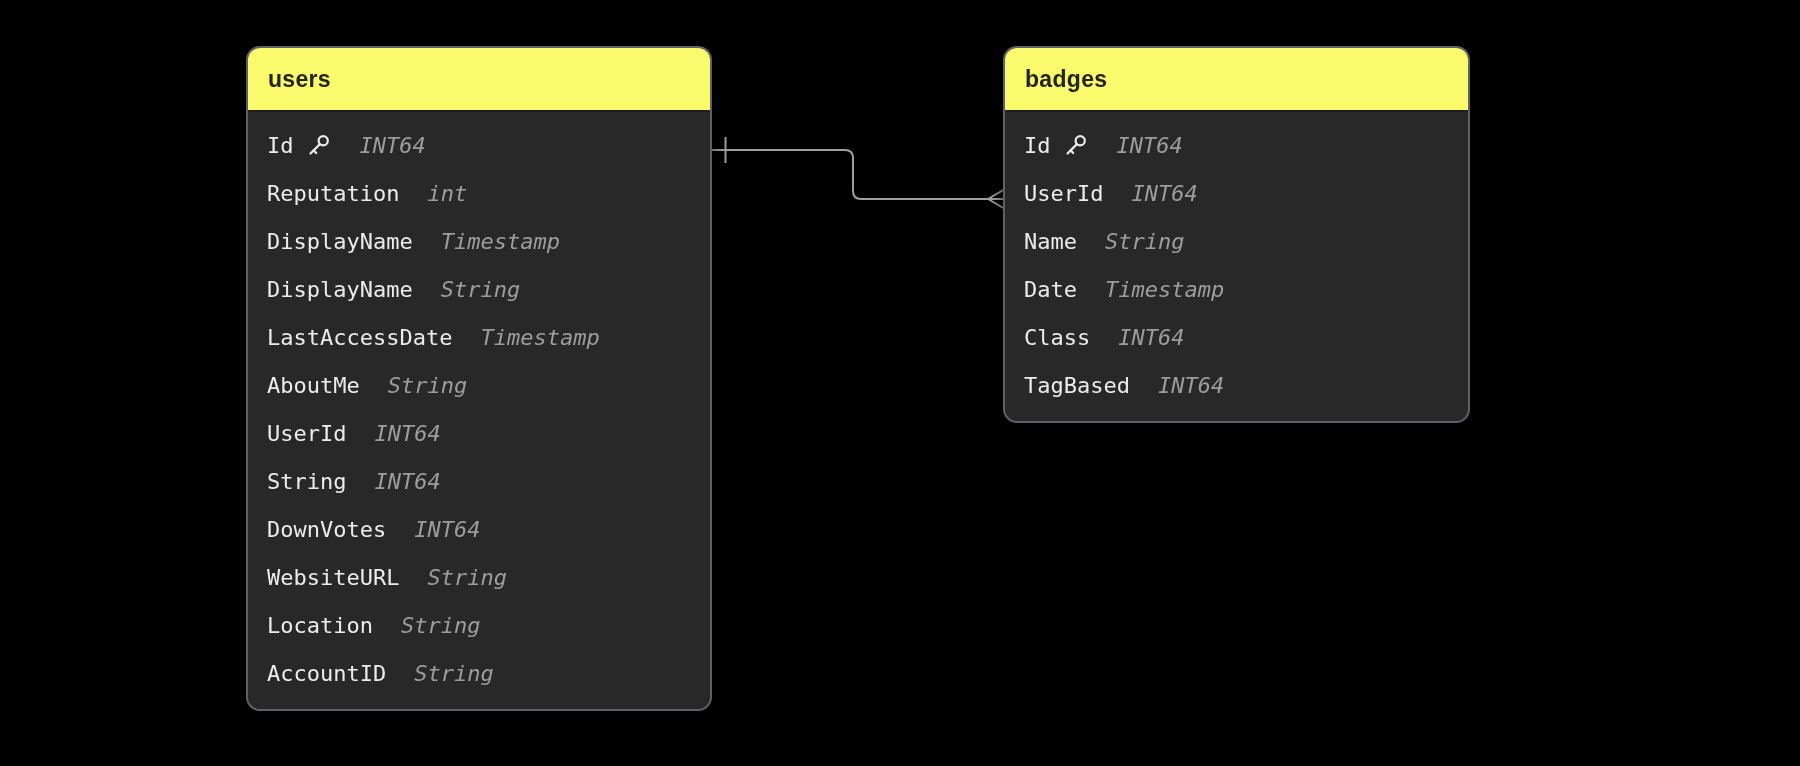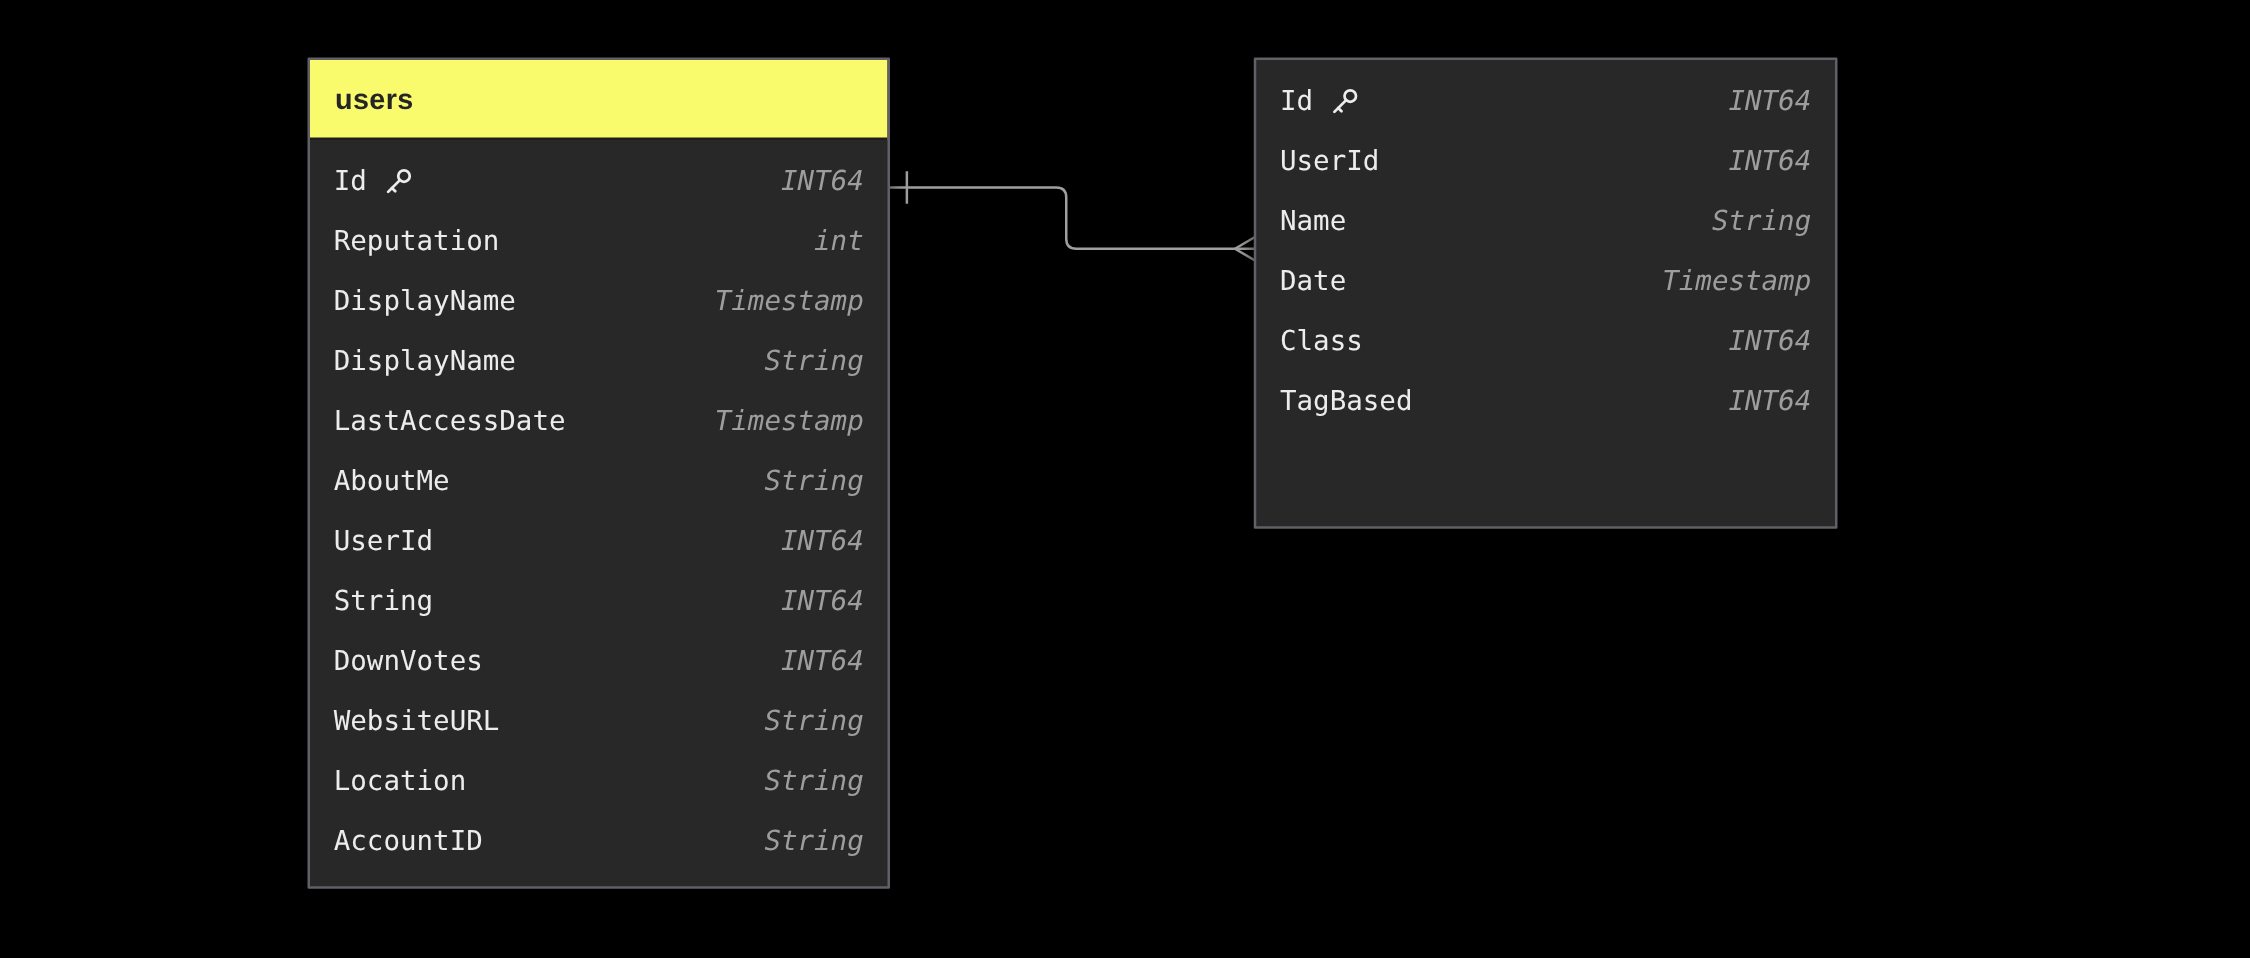--- a/index.html
+++ b/index.html
@@ -28,21 +28,21 @@
     position: absolute;
     left: 0; top: 0;
     width: 1800px; height: 766px;
     z-index: 1;
   }
   .table-card {
     position: absolute;
     z-index: 2;
     background: var(--body-bg);
     border: 2px solid var(--border);
-    border-radius: 1px;
+    border-radius: 14px;
     overflow: hidden;
     box-shadow: 0 5px 14px rgba(0,0,0,0.65);
   }
   .table-card.users  { left: 246px; top: 46px; width: 466px; height: 665px; }
   .table-card.badges { left: 1003px; top: 46px; width: 467px; height: 377px; }
   .table-header {
     height: 64px;
     background: var(--header-bg);
     color: var(--header-text);
     display: flex;
@@ -54,21 +54,21 @@
     letter-spacing: 0.3px;
     border-bottom: 2px solid #1e1e1e;
   }
   .table-body {
     padding: 9px 0 10px 0;
   }
   .field-row {
     height: 48px;
     display: flex;
     align-items: center;
-    justify-content: space-between;
+    justify-content: flex-start;
     padding: 0 19px;
     font-size: 22px;
     gap: 28px;
   }
   .field-name {
     color: var(--field-name);
     display: flex;
     align-items: center;
     gap: 11px;
     white-space: nowrap;
@@ -191,20 +191,23 @@
         <span class="field-name">
           <span>AccountID</span>
 
         </span>
         <span class="field-type">String</span>
       </div>
       </div>
   </div>
 
   <div class="table-card badges">
+    <div class="table-header">
+      <span>badges</span>
+    </div>
     <div class="table-body">
 
     <div class="field-row">
         <span class="field-name">
           <span>Id</span>
           <svg class="key-icon" width="27" height="27" viewBox="0 0 27 27" fill="none" stroke="#ececec" stroke-width="2.2" stroke-linecap="round" stroke-linejoin="round">
             <circle cx="18.2" cy="8.8" r="4.6"></circle>
             <line x1="14.9" y1="12.1" x2="5.5" y2="21.5"></line>
             <line x1="8.6" y1="18.4" x2="11.2" y2="21.0"></line>
           </svg>

